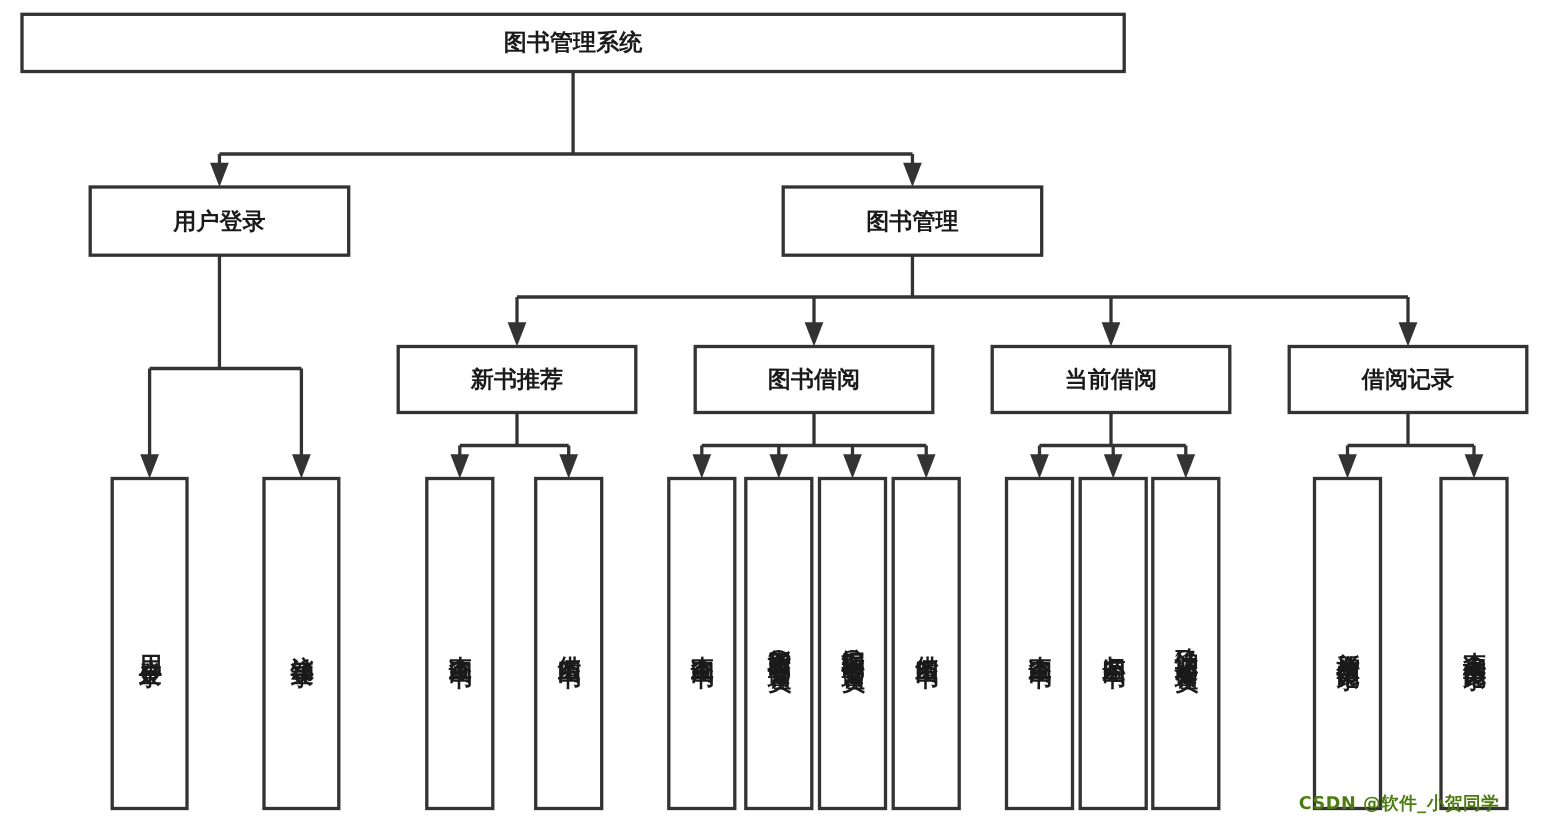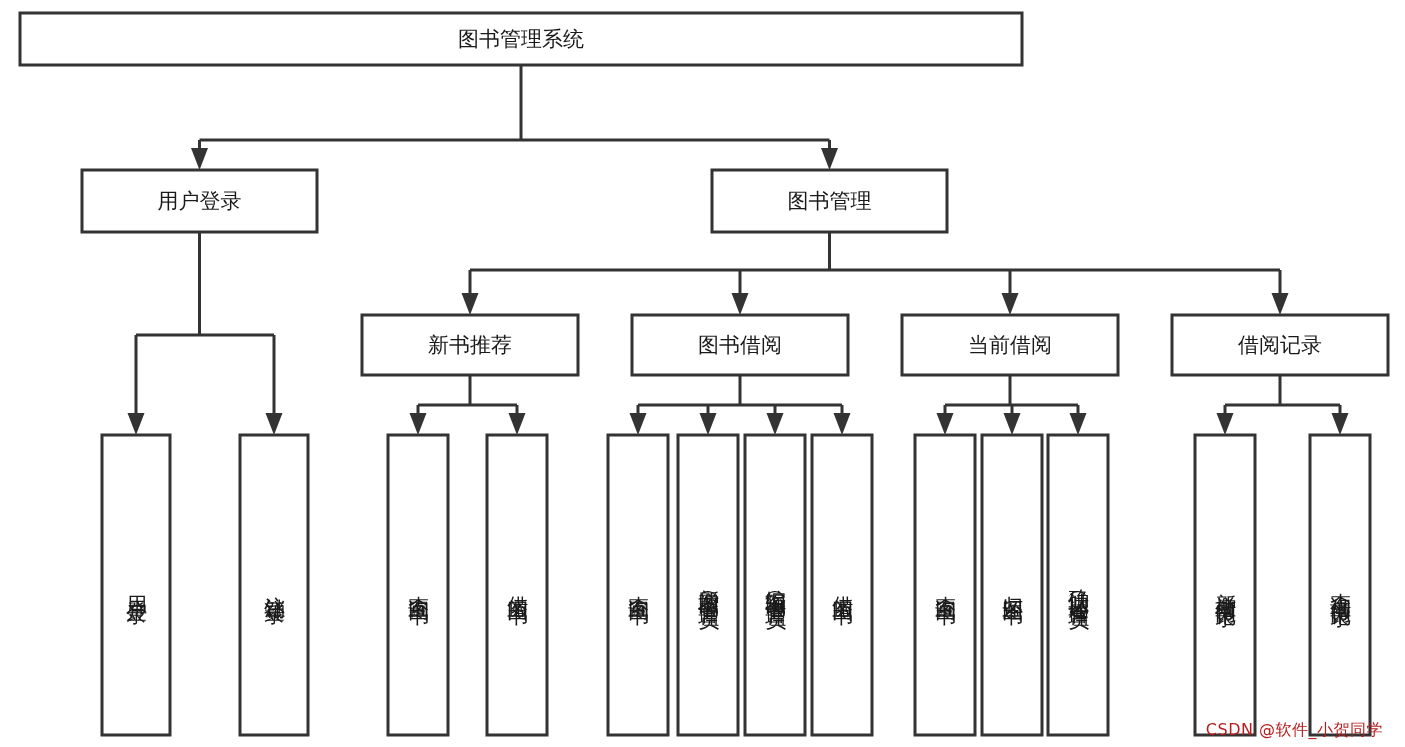--- a/index.html
+++ b/index.html
@@ -11,20 +11,21 @@
     width: 1405px;
     height: 747px;
     font-family: "DejaVu Sans", "Liberation Sans", sans-serif;
     overflow: hidden;
   }
   #diagram-root {
     position: relative;
     width: 1383px;
     height: 747px;
     background: #ffffff;
+    font-weight: bold;
   }
   svg#diagram-svg {
     position: absolute;
     top: 0;
     left: 0;
     width: 1405px;
     height: 747px;
     display: block;
   }
   .node-box {
@@ -48,25 +49,25 @@
     font-size: 21px;
     text-anchor: middle;
     dominant-baseline: middle;
     white-space: pre;
   }
   .node-label-h {
     font-size: 21px;
   }
   .watermark-text {
     position: absolute;
-    right: 0;
+    right: 20px;
     bottom: 6px;
     font-family: "DejaVu Sans", "Liberation Sans", sans-serif;
     font-size: 16px;
-    color: #b91c1c;
+    color: #4d7c0f;
     white-space: nowrap;
     letter-spacing: 0.5px;
   }
   .vlabel-wrap {
     position: absolute;
     display: flex;
     align-items: center;
     justify-content: center;
     pointer-events: none;
   }

